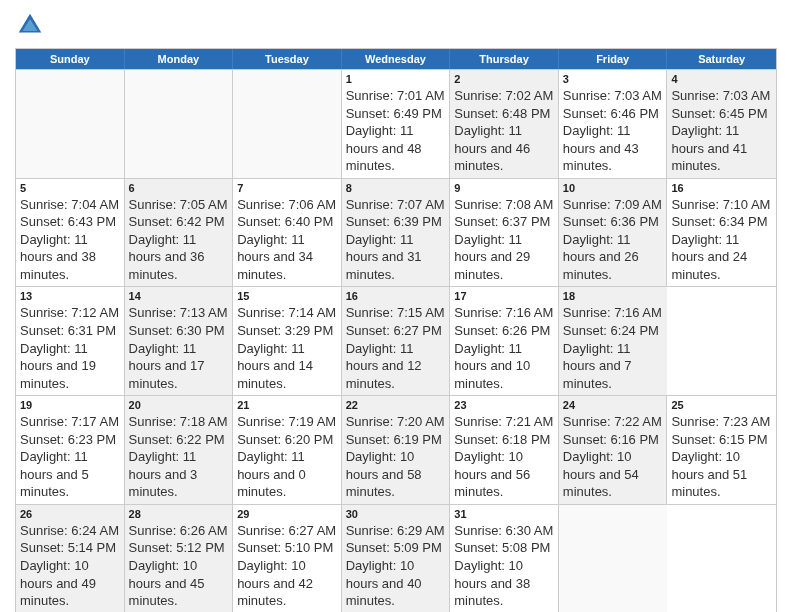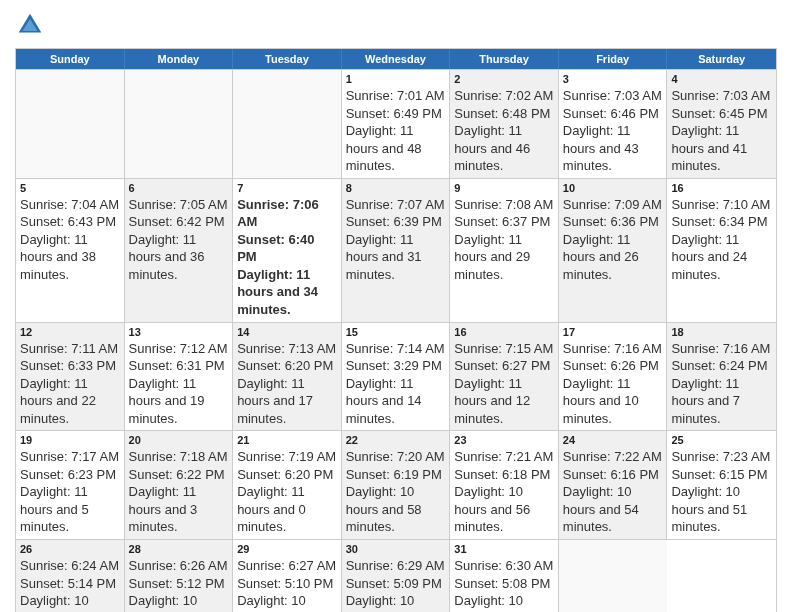--- a/index.html
+++ b/index.html
@@ -178,21 +178,21 @@
 Daylight: 11 hours and 38 minutes.</div>
           </div>
           <div class="cal-cell shaded">
             <div class="day-num">6</div>
             <div class="cell-text" style="white-space: pre-line;">Sunrise: 7:05 AM
 Sunset: 6:42 PM
 Daylight: 11 hours and 36 minutes.</div>
           </div>
           <div class="cal-cell">
             <div class="day-num">7</div>
-            <div class="cell-text" style="white-space: pre-line; font-weight: bold;">Sunrise: 7:06 AM
+            <div class="cell-text" style="white-space: pre-line;">Sunrise: 7:06 AM
 Sunset: 6:40 PM
 Daylight: 11 hours and 34 minutes.</div>
           </div>
           <div class="cal-cell shaded">
             <div class="day-num">8</div>
             <div class="cell-text" style="white-space: pre-line;">Sunrise: 7:07 AM
 Sunset: 6:39 PM
 Daylight: 11 hours and 31 minutes.</div>
           </div>
           <div class="cal-cell">
@@ -208,36 +208,30 @@
 Daylight: 11 hours and 26 minutes.</div>
           </div>
           <div class="cal-cell">
             <div class="day-num">16</div>
             <div class="cell-text" style="white-space: pre-line;">Sunrise: 7:10 AM
 Sunset: 6:34 PM
 Daylight: 11 hours and 24 minutes.</div>
           </div>
         </div>
         <div class="cal-week">
-          <div class="cal-cell shaded">
-            <div class="day-num">12</div>
-            <div class="cell-text" style="white-space: pre-line;">Sunrise: 7:11 AM
-Sunset: 6:33 PM
-Daylight: 11 hours and 22 minutes.</div>
-          </div>
           <div class="cal-cell">
             <div class="day-num">13</div>
             <div class="cell-text" style="white-space: pre-line;">Sunrise: 7:12 AM
 Sunset: 6:31 PM
 Daylight: 11 hours and 19 minutes.</div>
           </div>
           <div class="cal-cell shaded">
             <div class="day-num">14</div>
             <div class="cell-text" style="white-space: pre-line;">Sunrise: 7:13 AM
-Sunset: 6:20 PM
+Sunset: 6:30 PM
 Daylight: 11 hours and 17 minutes.</div>
           </div>
           <div class="cal-cell">
             <div class="day-num">15</div>
             <div class="cell-text" style="white-space: pre-line;">Sunrise: 7:14 AM
 Sunset: 3:29 PM
 Daylight: 11 hours and 14 minutes.</div>
           </div>
           <div class="cal-cell shaded">
             <div class="day-num">16</div>

